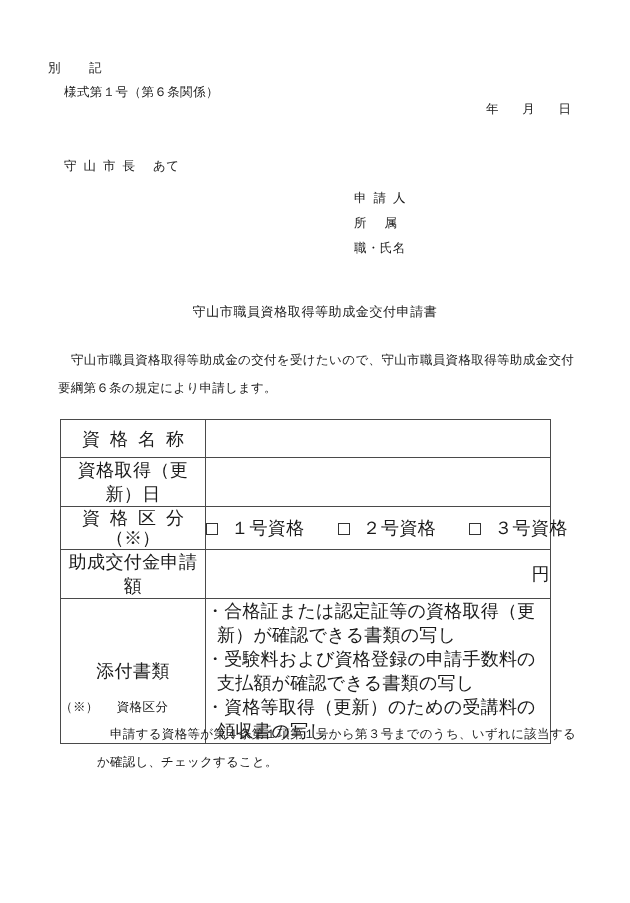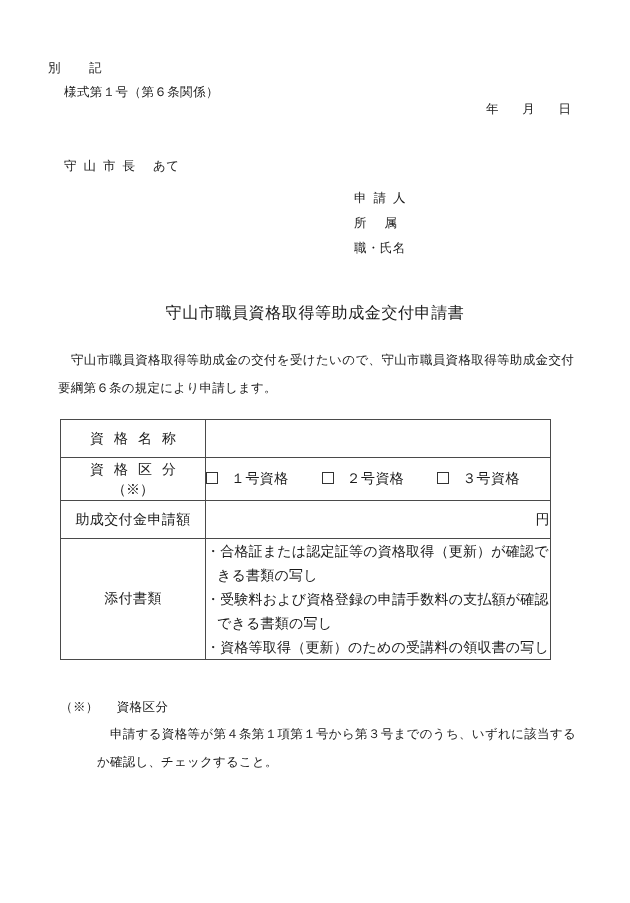--- a/index.html
+++ b/index.html
@@ -48,21 +48,21 @@
   .ap-2 { letter-spacing: 18px; }
   .ap-3 { letter-spacing: 0.4px; }
 
   
   .doc-title {
     position: absolute;
     left: 0;
     right: 0;
     top: 303px;
     text-align: center;
-    font-size: 16px;
+    font-size: 13px;
     letter-spacing: 0.6px;
   }
 
   
   .body-para {
     position: absolute;
     left: 58px;
     top: 346px;
     width: 516px;
     line-height: 28px;
@@ -77,21 +77,21 @@
     left: 60px;
     top: 419px;
     width: 491px;
     border-collapse: collapse;
     table-layout: fixed;
   }
   .form-table td {
     border: 1px solid #4a4a4a;
     padding: 0;
     vertical-align: middle;
-    font-size: 14px;
+    font-size: 18px;
   }
   .col-label { width: 144px; }
 
   .lbl {
     display: block;
     text-align: center;
     letter-spacing: 0.4px;
   }
   .lbl-spread-1 { letter-spacing: 10px; text-indent: 10px; }
   .lbl-spread-2 { letter-spacing: 0.4px; }
@@ -185,20 +185,26 @@
   <div class="body-para">守山市職員資格取得等助成金の交付を受けたいので、守山市職員資格取得等助成金交付要綱第６条の規定により申請します。</div>
 
   <table class="form-table">
     <tbody>
         <tr class="r1">
       <td class="col-label">
         <span class="lbl lbl-spread-1">資格名称</span>
       </td>
       <td></td>
     </tr>
+    <tr class="r2">
+      <td class="col-label">
+        <span class="lbl lbl-spread-2">資格取得（更新）日</span>
+      </td>
+      <td></td>
+    </tr>
     <tr class="r3">
       <td class="col-label kubun-label-cell">
         <span class="lbl lbl-spread-1">資格区分</span>
         <span class="lbl-sub">（※）</span>
       </td>
       <td class="checks">
         <span class="grp"><span class="cb"></span><span>１号資格</span></span><span class="grp"><span class="cb"></span><span>２号資格</span></span><span class="grp"><span class="cb"></span><span>３号資格</span></span>
       </td>
     </tr>
     <tr class="r4">

